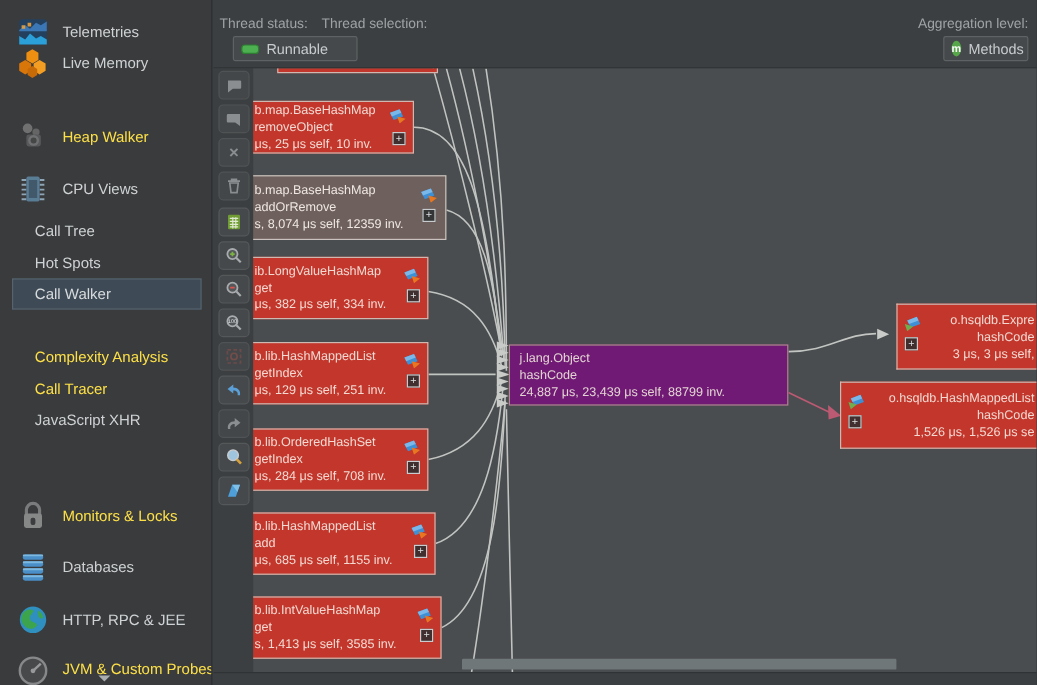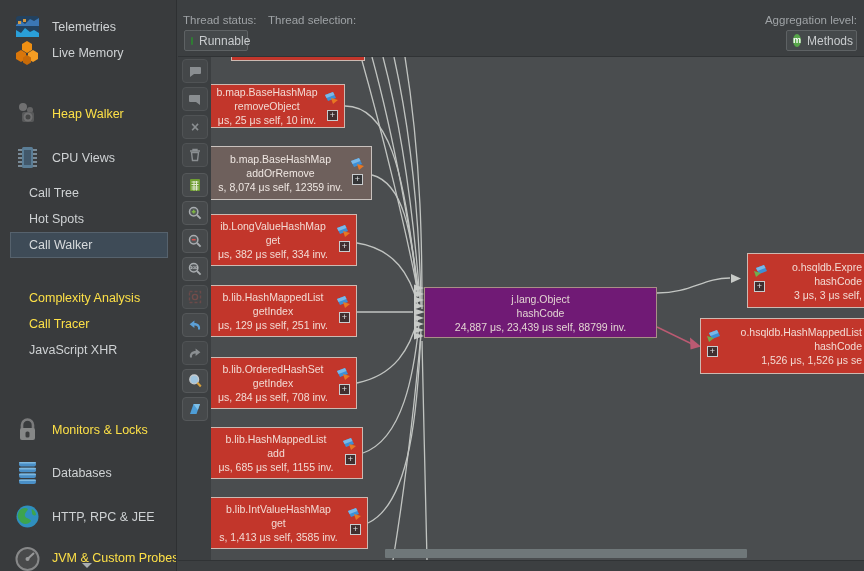--- a/index.html
+++ b/index.html
@@ -39,21 +39,21 @@
   .canvas { position:absolute; left:211px; top:57px; width:653px; height:503px; background:#4A4D4F; overflow:hidden; }
   .edges { position:absolute; left:0; top:0; }
   .node { position:absolute; border:1px solid #CDB9B1; }
   .node.red { background:#C2362B; }
   .node.muted { background:#6E605C; border-color:#C9C2BE; }
   .node.center { background:#701a75; border-color:#A98F87;text-decoration:underline; }
   .node.clip-right { border-right:none; }
   .nt { position:absolute; top:50%; transform:translateY(-50%); font-size:10.5px; line-height:14px; color:#F2DAD3; white-space:nowrap; }
   .node.center .nt { color:#E2D4D2; }
   .node.muted .nt { color:#EFE7E2; }
-  .nt.c { text-align:center; }
+  .nt.c { }
   .nt.r { text-align:right; }
   .expand-ic { position:absolute; width:15px; height:13px; }
   .plusbox { position:absolute; width:11px; height:11px; border:1px solid #C9CCCE; background:rgba(42,46,48,.85); color:#DDE0E2; font-size:9px; line-height:9px; text-align:center; }
   .hthumb { position:absolute; left:174px; top:492px; width:362px; height:9px; background:#6F7779; border-radius:1px; }
 
   .bottomstrip { position:absolute; left:178px; top:560px; width:686px; height:11px; background:#3C3F41; border-top:1px solid #303335; }
 </style>
 </head>
 <body>
 
@@ -187,21 +187,21 @@
     </div>
 
     <div class="sb-more"></div>
   </aside>
 
   <div class="topbar">
     <span class="tb-label" style="left:5px">Thread status:</span>
     <span class="tb-label" style="left:90px">Thread selection:</span>
     <span class="tb-label" style="right:7px">Aggregation level:</span>
 
-    <div class="combo" style="left:6px; width:64px">
+    <div class="combo" style="left:16px; width:104px">
       <span class="runnable-chip"></span>
       <span>Runnable</span>
     </div>
 
 
     <div class="combo" style="left:608px; width:71px">
       <span class="m-ic">m</span>
       <span>Methods</span>
     </div>
   </div>

